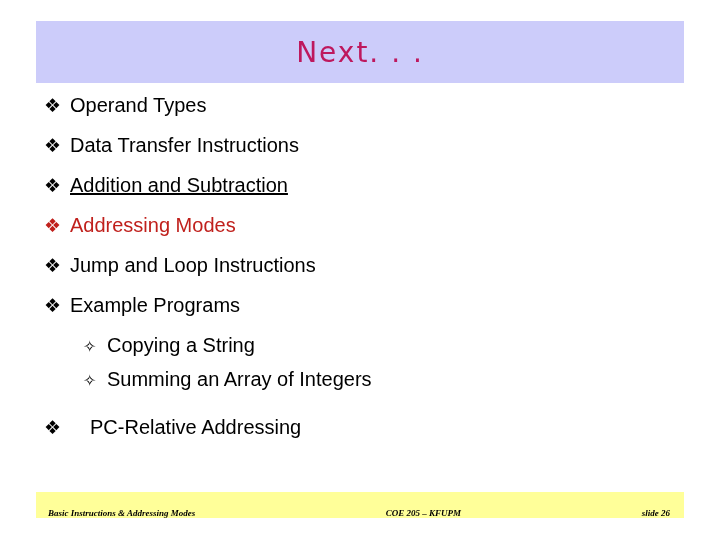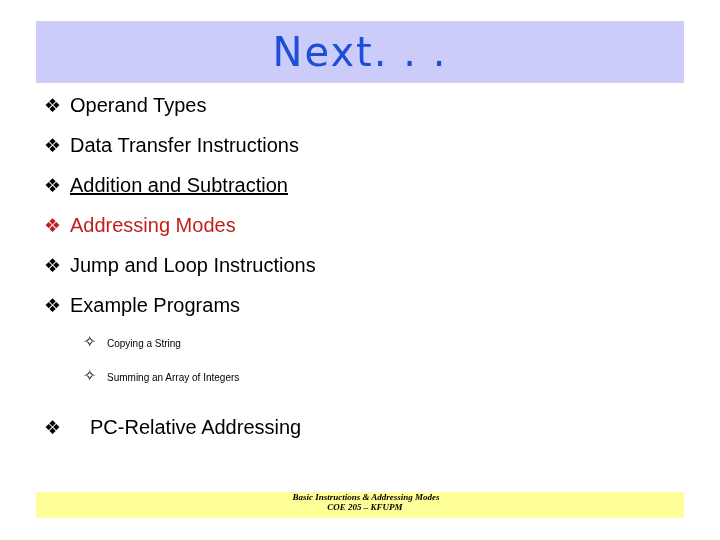--- a/index.html
+++ b/index.html
@@ -22,23 +22,23 @@
     top: 21px;
     width: 648px;
     height: 62px;
     background: #ccccfa;
     display: flex;
     align-items: center;
     justify-content: center;
   }
   #title-text {
     font-family: "DejaVu Sans", sans-serif;
-    font-size: 40px;
+    font-size: 28px;
     font-weight: 400;
-    color: #1d4ed8;
+    color: #be185d;
     letter-spacing: 2px;
     white-space: nowrap;
   }
 
   
   #bullet-list {
     position: absolute;
     left: 36px;
     top: 94px;
     width: 648px;
@@ -74,36 +74,35 @@
 
   .bullet-label {
     flex: 1 1 auto;
     font-family: "Liberation Sans", sans-serif;
     white-space: nowrap;
   }
   .level-1 .bullet-label {
     font-size: 20px;
   }
   .level-2 .bullet-label {
-    font-size: 10px;
+    font-size: 20px;
   }
 
   .spacer-row { height: 14px; }
 
   
   #footer-bar {
     position: absolute;
     left: 36px;
     top: 492px;
     width: 648px;
     height: 26px;
     background: #ffff99;
     display: flex;
-    align-items: center;
-    flex-direction: column;
+    align-items: flex-end;
   }
   .footer-cell {
     font-family: "Liberation Serif", serif;
     font-style: italic;
     font-weight: bold;
     font-size: 9px;
     color: #000000;
     white-space: nowrap;
   }
   #footer-left   { flex: 0 0 auto; padding-left: 12px; }

